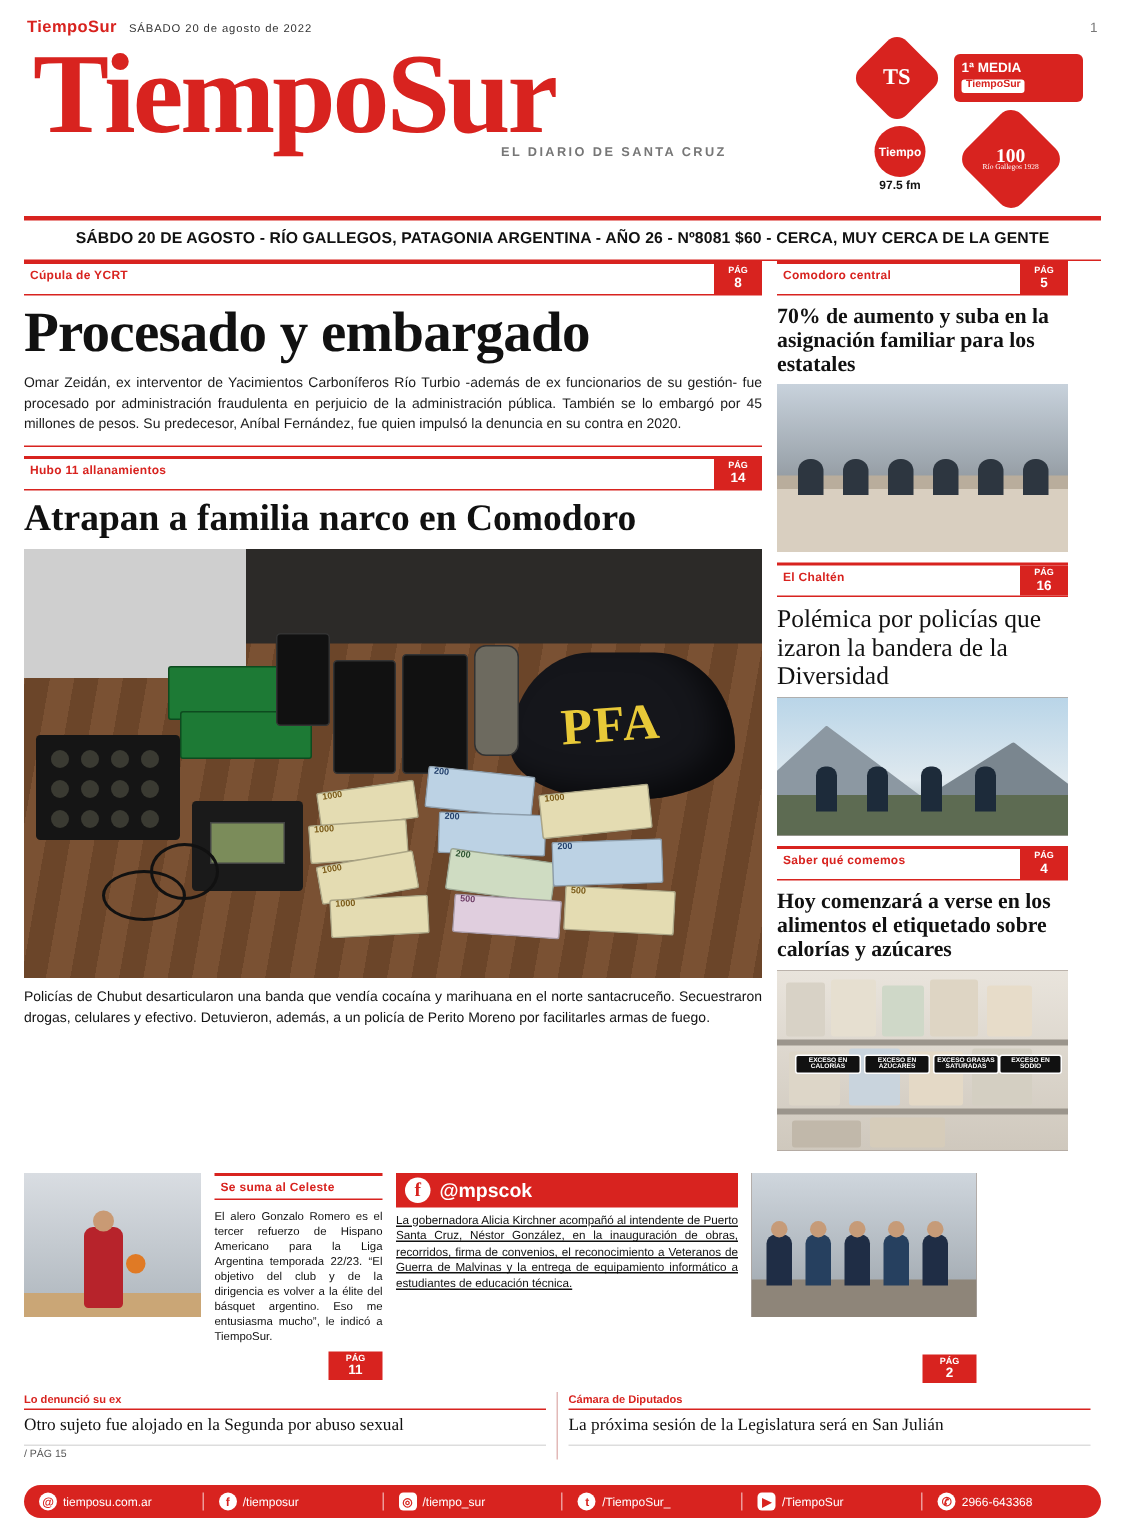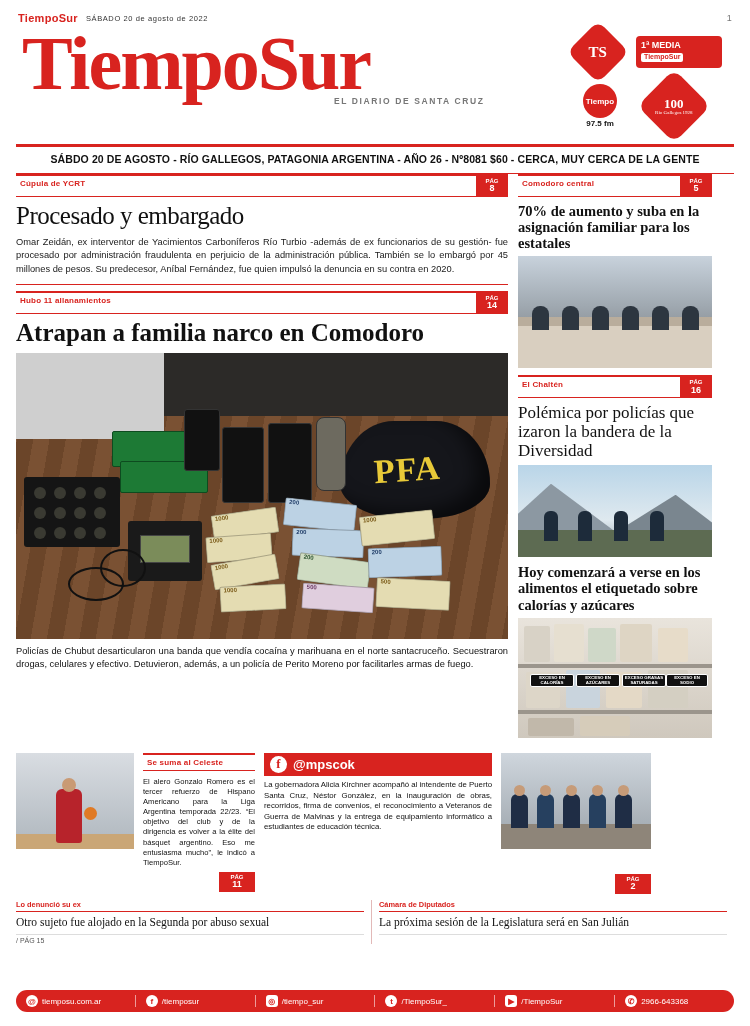--- a/index.html
+++ b/index.html
@@ -87,22 +87,22 @@
   .kicker .ktext {
     font-size:8px; font-weight:bold; color:#d8231f; padding:3px 4px; letter-spacing:.2px;
   }
   .pagtag {
     margin-left:auto; background:#d8231f; color:#fff; text-align:center;
     font-size:6px; font-weight:bold; line-height:1.05; padding:2px 5px; min-width:22px;
   }
   .pagtag b { display:block; font-size:9px; }
 
   h1.head {
-    font-family:"Liberation Serif", serif; font-weight:normal;
-    font-size:25px; line-height:1.02; margin:2px 0 8px 0; letter-spacing:-.5px;
+    font-family:"Liberation Serif", serif; font-weight:bold;
+    font-size:38px; line-height:1.02; margin:2px 0 8px 0; letter-spacing:-.5px;
   }
   h2.head2 {
     font-family:"Liberation Serif", serif; font-weight:bold;
     font-size:25px; line-height:1.05; margin:3px 0 7px 0;
   }
   .body-txt {
     font-size:9.3px; line-height:1.42; text-align:justify; color:#1a1a1a;
   }
   .hr-red { height:1px; background:#d8231f; margin:8px 0 6px 0; }
 
@@ -131,21 +131,21 @@
   .fbbar {
     display:flex; align-items:center; gap:6px; background:#d8231f; color:#fff;
     padding:3px 6px; font-weight:bold; font-size:13px; margin-bottom:4px;
   }
   .fbbar .fbicon {
     width:17px; height:17px; border-radius:50%; background:#fff; color:#d8231f;
     font-weight:bold; font-size:13px; display:flex; align-items:center; justify-content:center;
     font-family:"Liberation Serif", serif;
   }
   .lw-mid { width:228px; }
-  .lw-mid .txt { font-size:7.8px; line-height:1.36; text-align:justify; }
+  .lw-mid .txt { font-size:7.8px; line-height:1.36; text-align:justify;text-decoration:underline; }
   .lw-photo2 { width:150px; position:relative; }
   .lw-photo2 .ph { height:96px; }
 
   
   .briefs { display:flex; padding:8px 16px 0 16px; box-sizing:border-box; gap:0; }
   .brief { flex:1; padding:0 7px; border-left:1px solid #e2b9b8; }
   .brief:first-child { border-left:none; padding-left:0; }
   .brief .bk { font-size:7.4px; font-weight:bold; color:#d8231f; border-bottom:1px solid #d8231f; padding-bottom:2px; margin-bottom:4px; }
   .brief .bt { font-family:"Liberation Serif", serif; font-size:11.5px; line-height:1.18; }
   .brief .bp { font-size:7px; color:#555; margin-top:5px; border-top:1px solid #ddd; padding-top:2px;}
@@ -399,20 +399,27 @@
               <div class="grd"></div>
             <div class="pol" style="left:26px;"></div>
             <div class="pol" style="left:60px;"></div>
             <div class="pol" style="left:96px;"></div>
             <div class="pol" style="left:132px;"></div>
           </div>
         </div>
       </div>
 
       <div class="rc-block">
+        <div class="kicker">
+          <div class="ktext">Saber qué comemos</div>
+          <div class="pagtag">
+            <span>PÁG</span>
+            <b>4</b>
+          </div>
+        </div>
         <h3 class="rhead">Hoy comenzará a verse en los alimentos el etiquetado sobre calorías y azúcares</h3>
         <div class="photo ph-etiquetado">
           <div class="art p-eti">
             <div class="shelf" style="top:46px;"></div>
             <div class="shelf" style="top:92px;"></div>
             <div class="pk" style="left:6px; top:8px; width:26px; height:36px; background:#d8d2c6;"></div>
             <div class="pk" style="left:36px; top:6px; width:30px; height:38px; background:#e6dfd0;"></div>
             <div class="pk" style="left:70px; top:10px; width:28px; height:34px; background:#cfd8c8;"></div>
             <div class="pk" style="left:102px; top:6px; width:32px; height:38px; background:#ded5c4;"></div>
             <div class="pk" style="left:140px; top:10px; width:30px; height:34px; background:#e7dcc9;"></div>

